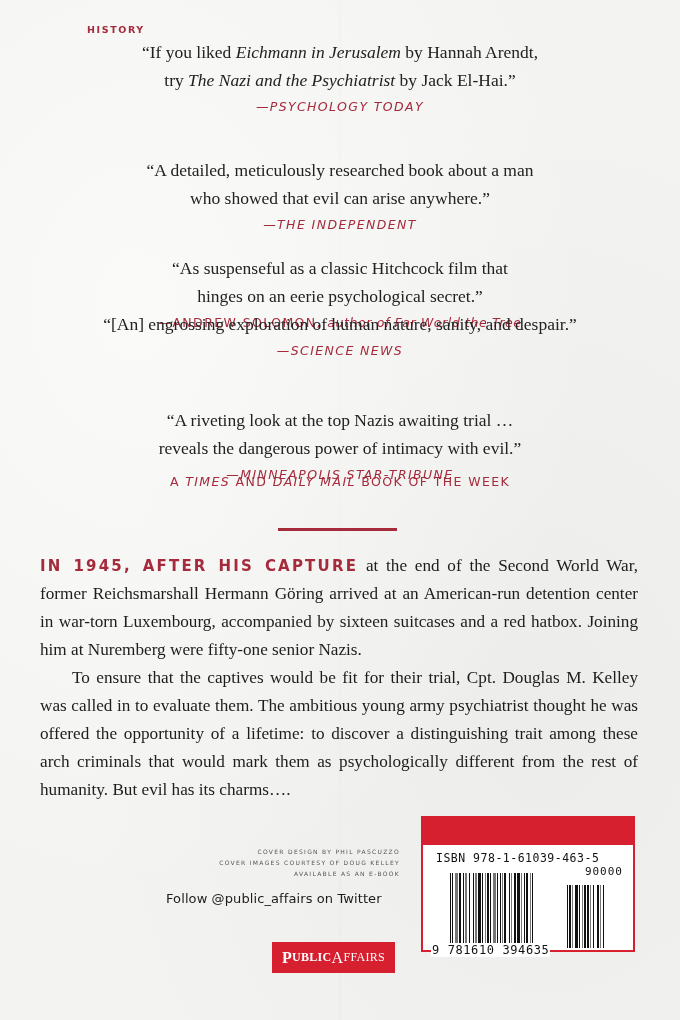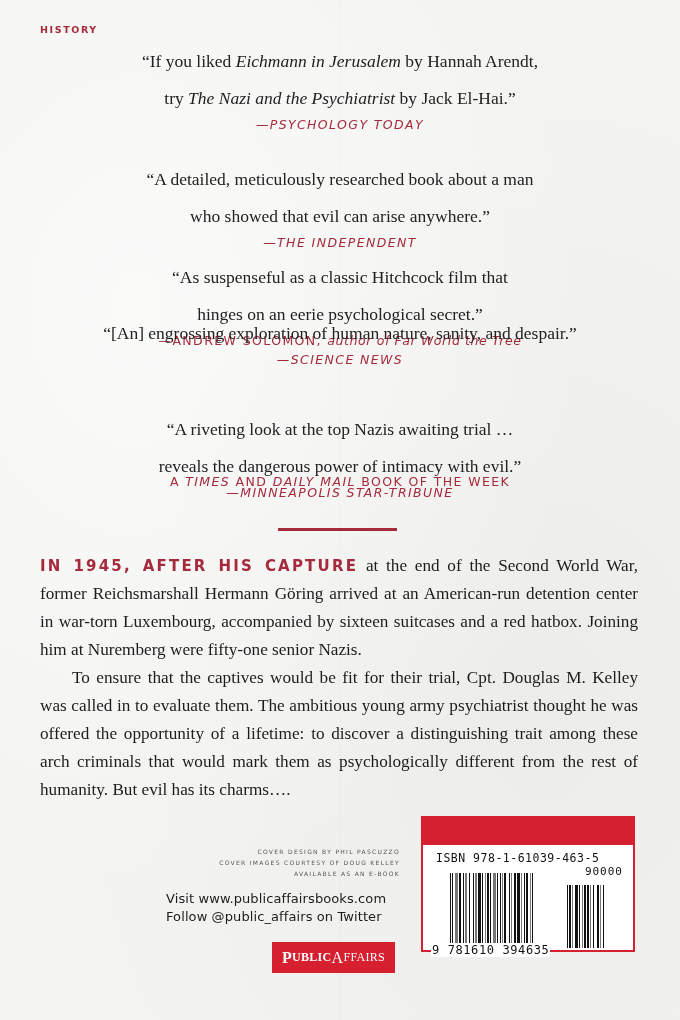--- a/index.html
+++ b/index.html
@@ -6,30 +6,30 @@
   body {
     width:680px; height:1020px; overflow:hidden; position:relative;
     background:#f3f3f1;
     background-image:
       radial-gradient(ellipse at 20% 30%, rgba(255,255,255,0.6), rgba(255,255,255,0) 60%),
       radial-gradient(ellipse at 80% 70%, rgba(230,230,228,0.5), rgba(255,255,255,0) 60%),
       linear-gradient(90deg, rgba(0,0,0,0) 338px, rgba(0,0,0,0.02) 340px, rgba(0,0,0,0) 342px);
     font-family:"Liberation Serif", "DejaVu Serif", serif;
     color:#1e1c1c;
   }
-  .abs { position:absolute; }
+  .abs { position:absolute;margin-left:47px; }
   .category {
     left:40px; top:24px; font-family:"DejaVu Sans", sans-serif; font-weight:bold;
     font-size:9.5px; letter-spacing:1.6px; color:var(--accent);
   }
   .quote {
     position:absolute; left:0; width:680px; text-align:center;
     font-size:17.5px; line-height:28px; color:#222;
   }
-  .quote .line { display:block; white-space:nowrap;margin-top:9px; }
+  .quote .line { display:block; white-space:nowrap; }
   .quote em { font-style:italic; }
   .attrib {
     display:block; font-family:"DejaVu Sans", sans-serif; font-size:12.5px;
     letter-spacing:1.4px; color:var(--accent); line-height:26px; font-weight:500;
   }
   .award {
     position:absolute; left:0; width:680px; top:474px; text-align:center;
     font-family:"DejaVu Sans", sans-serif; font-size:12.5px; letter-spacing:1.4px;
     color:var(--accent);
   }
@@ -128,21 +128,20 @@
   <p>To ensure that the captives would be fit for their trial, Cpt. Douglas M. Kelley was called in to evaluate them. The ambitious young army psychiatrist thought he was offered the opportunity of a lifetime: to discover a distinguishing trait among these arch criminals that would mark them as psychologically different from the rest of humanity. But evil has its charms….</p>
 </div>
 
 <div class="credits">
   <div>COVER DESIGN BY PHIL PASCUZZO</div>
   <div>COVER IMAGES COURTESY OF DOUG KELLEY</div>
   <div>AVAILABLE AS AN E-BOOK</div>
 </div>
 
 <div class="contact">
-  <div>Visit www.publicaffairsbooks.com</div>
   <div>Follow @public_affairs on Twitter</div>
 </div>
 
 <div class="logo">
   <span class="big">P</span>
     <span class="sc" style="font-weight:bold">UBLIC</span>
     <span class="big" style="font-weight:normal">A</span>
     <span class="sc">FFAIRS</span>
 </div>
 

